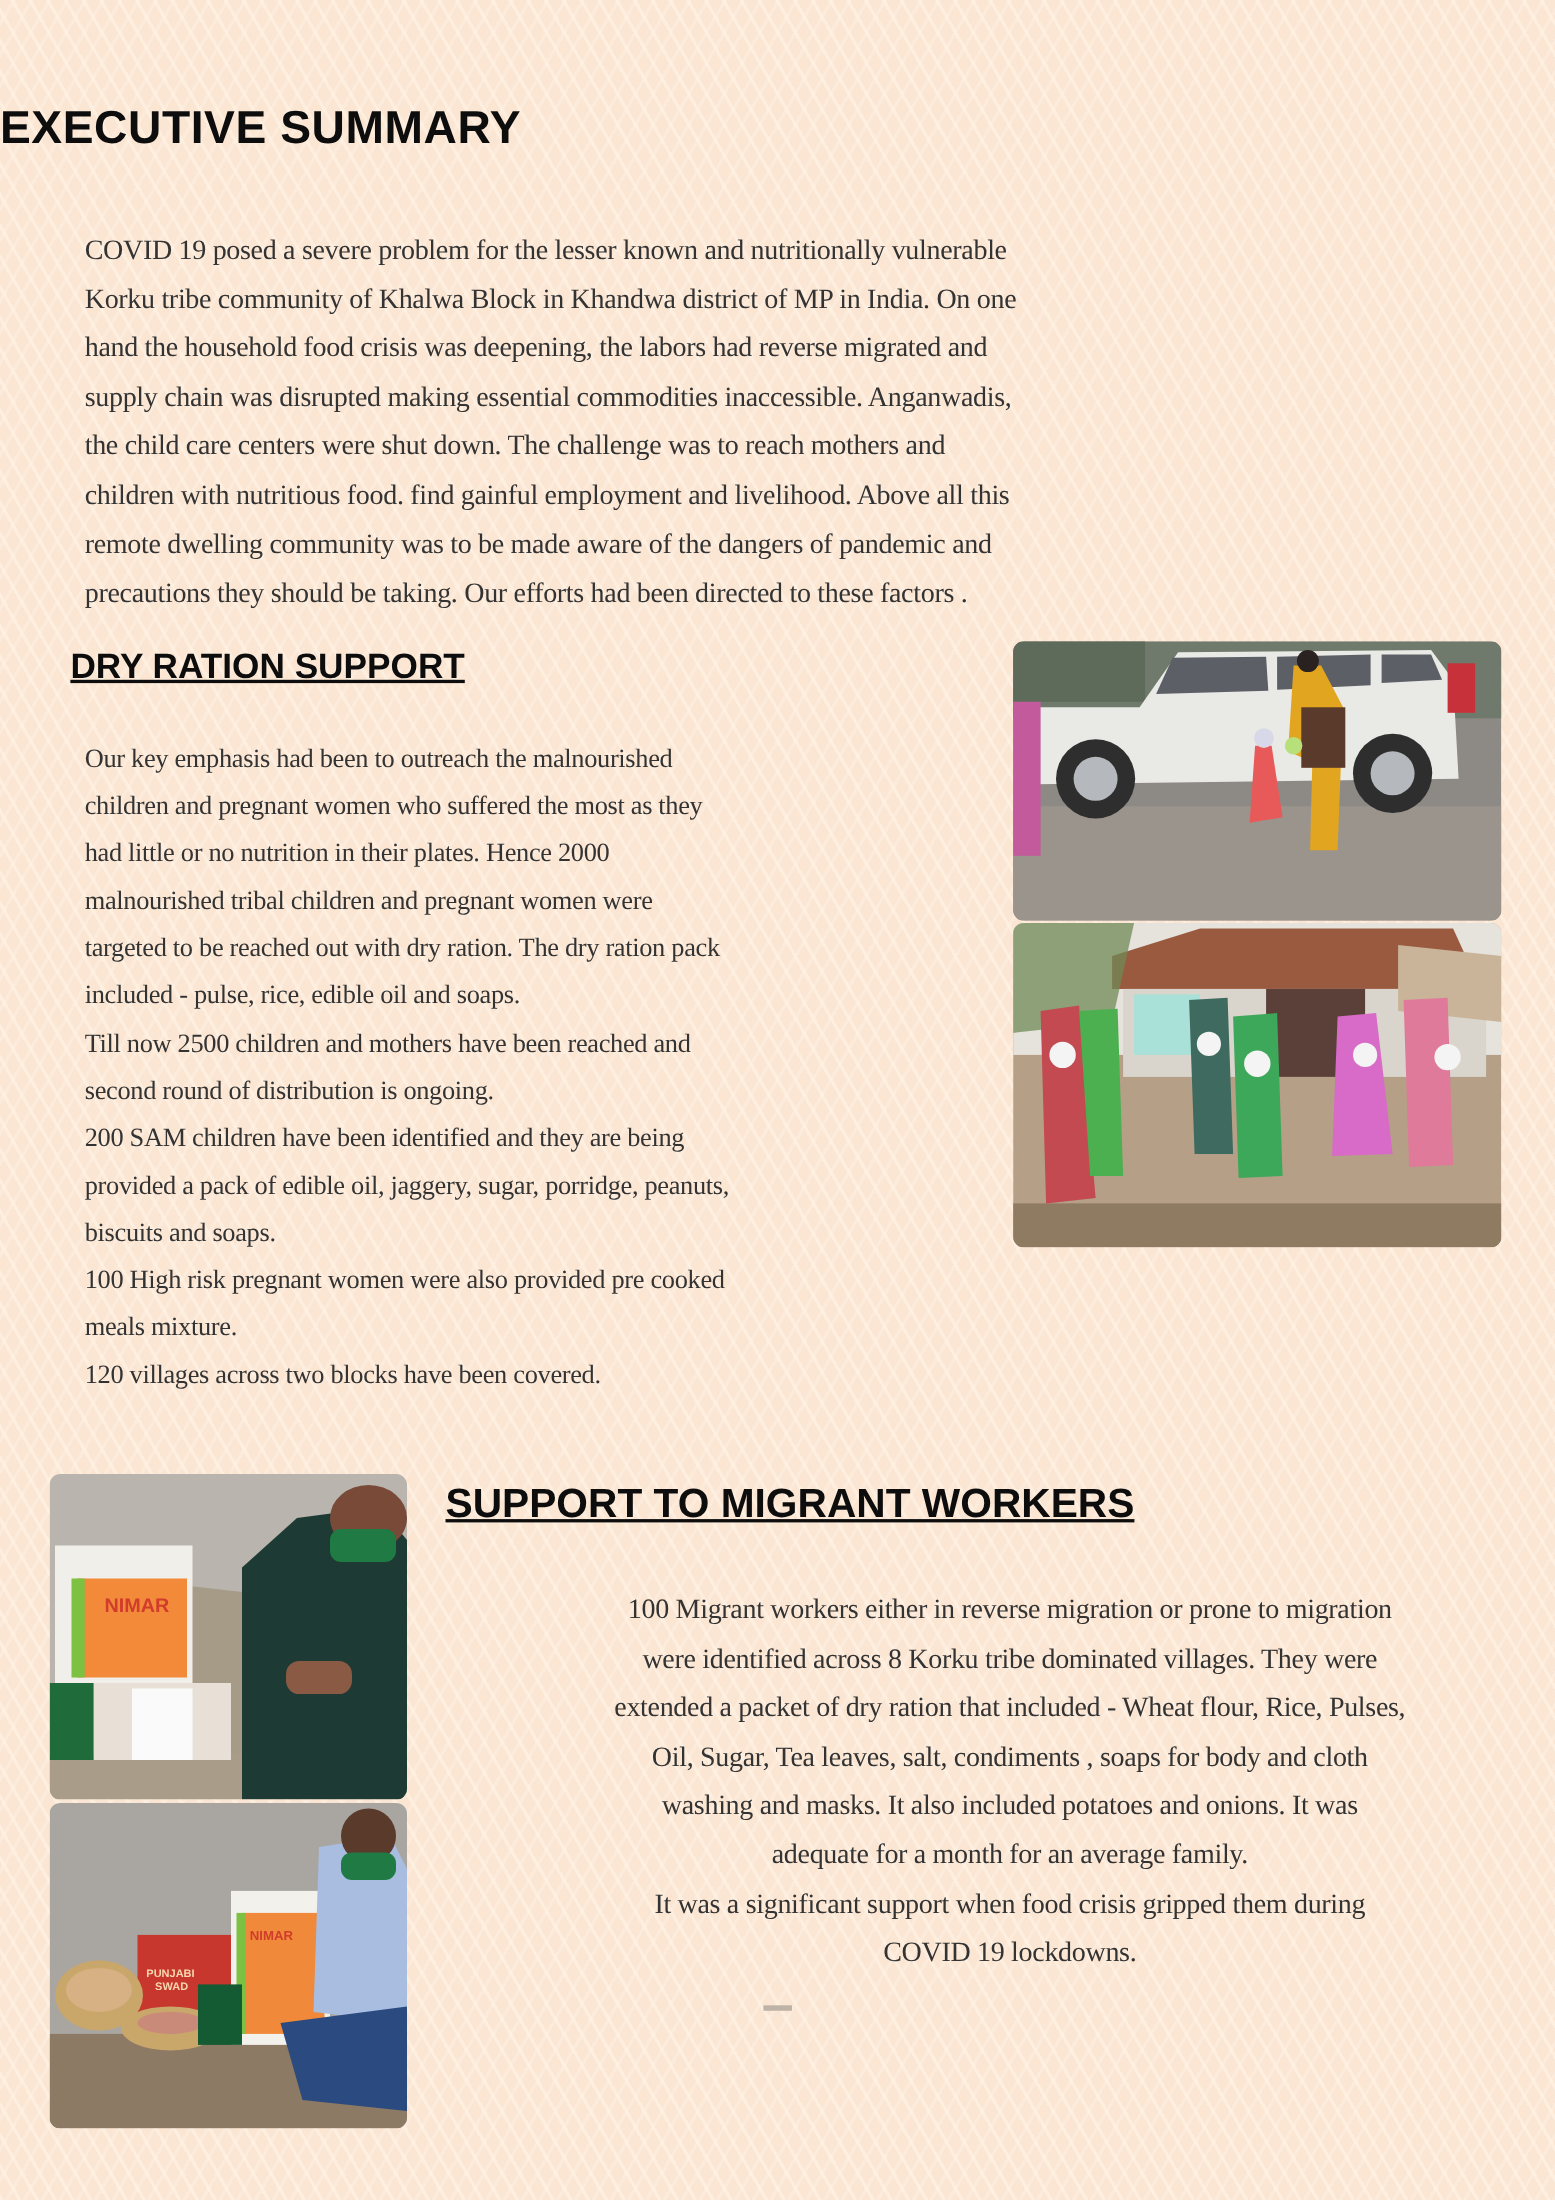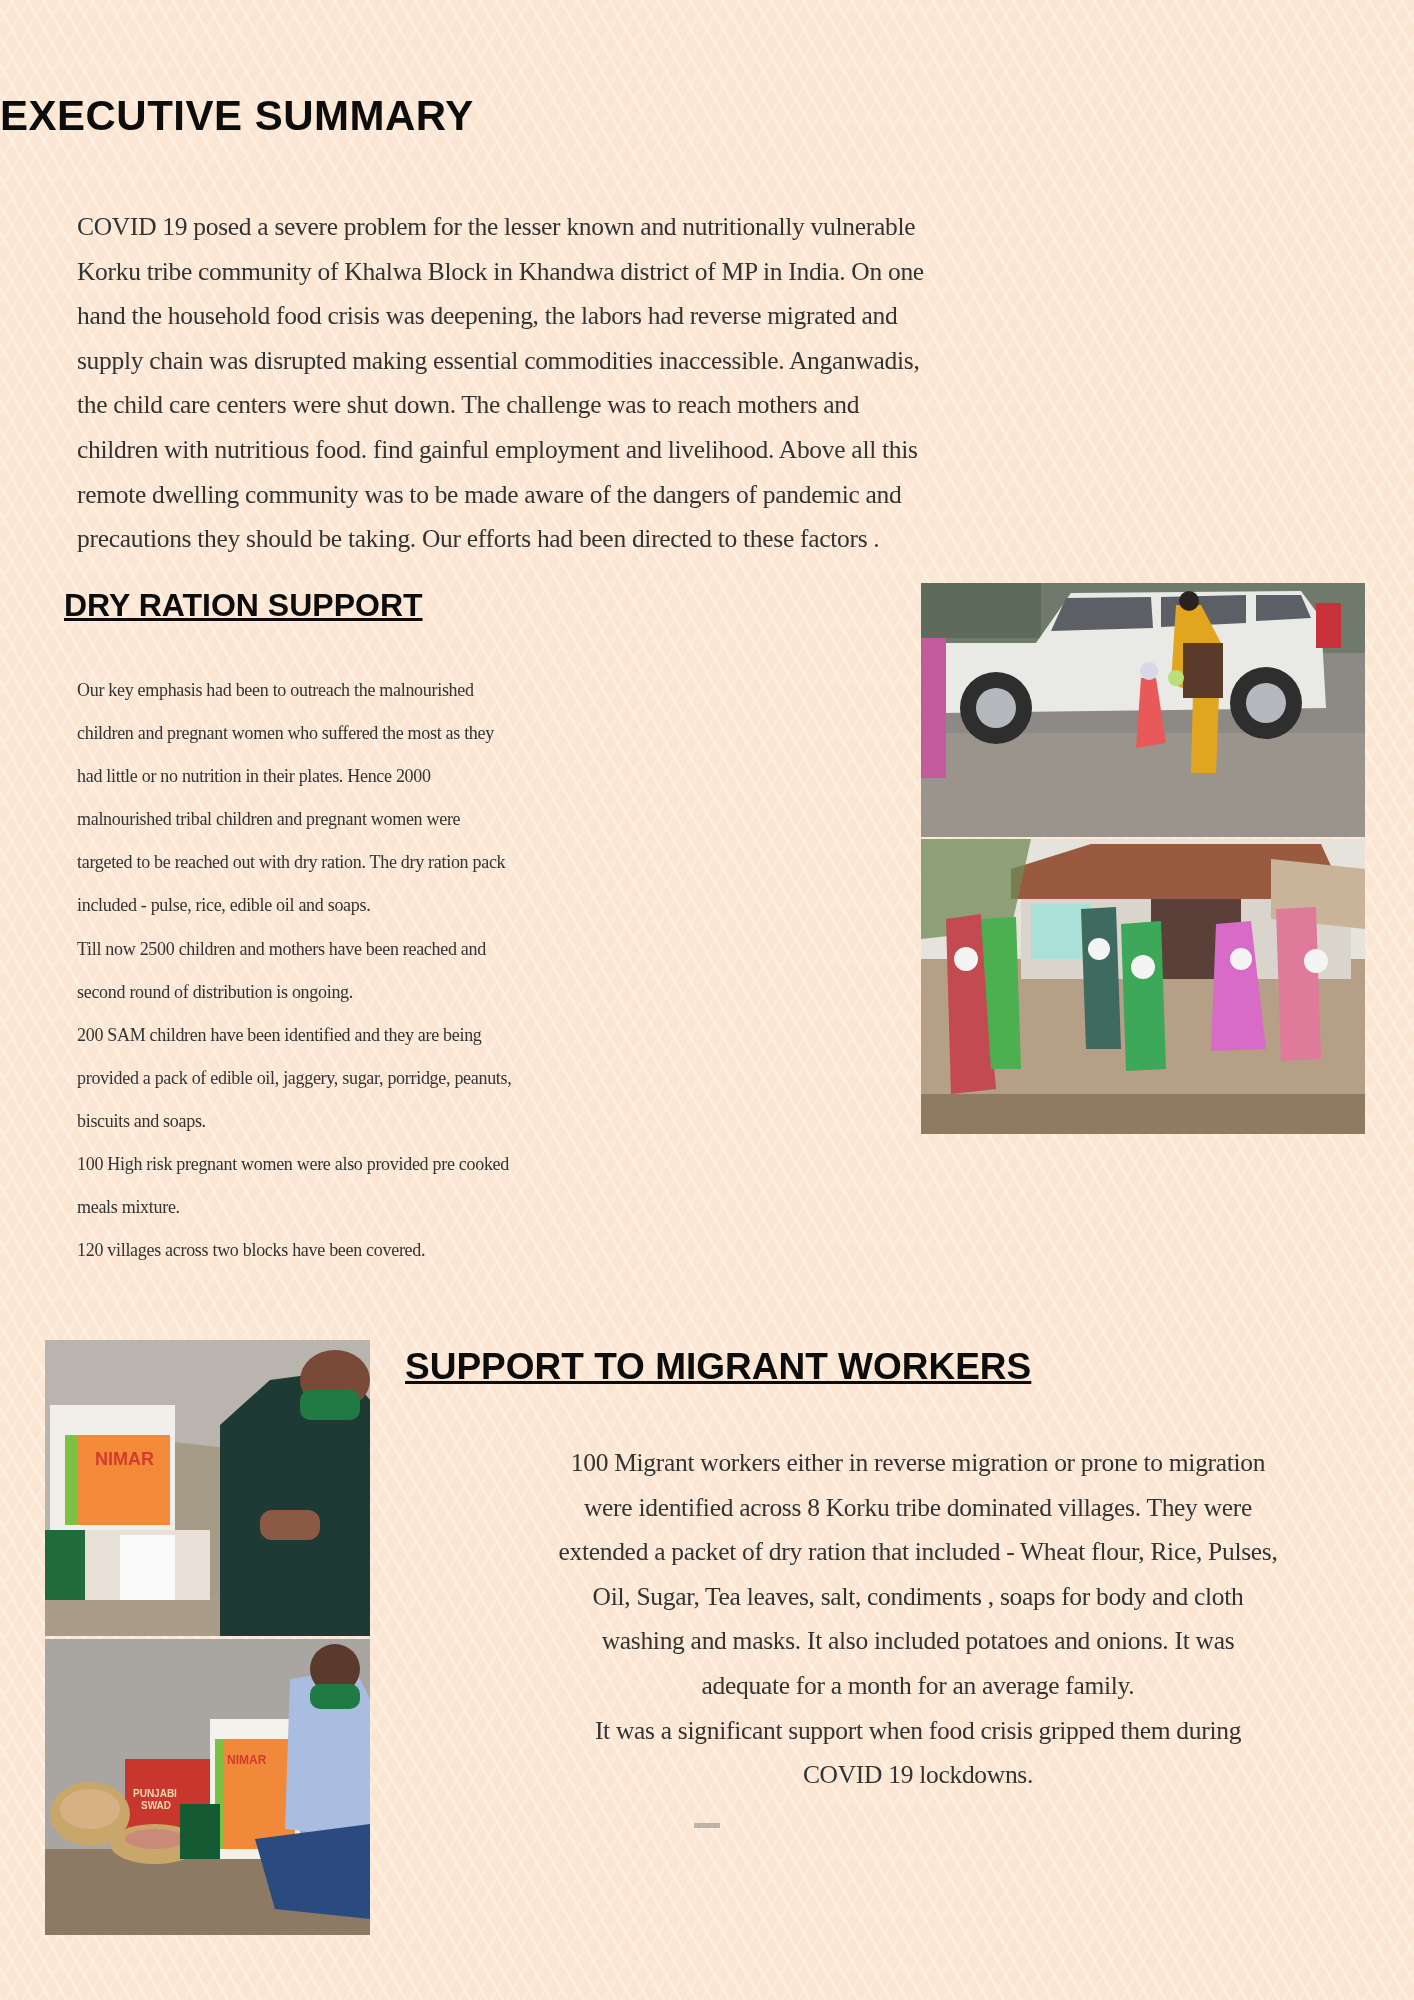--- a/index.html
+++ b/index.html
@@ -20,21 +20,21 @@
   .para {
     position: absolute; font-family: Liberation Serif, serif;
     font-size: 25.5px; line-height: 44.6px; color: #333; margin: 13px;
     letter-spacing: -0.3px;
   }
   .para .ln { display: block; white-space: nowrap; }
   .h2 {
     position: absolute; font-family: "Liberation Sans", sans-serif; font-weight: 700;
     color: #0d0d0d; margin: 0; text-decoration: underline;
   }
-  .photo { position: absolute; overflow: hidden; }
+  .photo { position: absolute; overflow: hidden; border-radius: 10px; }
   .photo svg { display: block; width: 100%; height: 100%; }
   .dash { position: absolute; left: 694px; top: 1823px; width: 26px; height: 5px; background: #bfb3a8; }
 </style>
 </head>
 <body>
 
 <h1 class="title">EXECUTIVE SUMMARY</h1>
 
 <div class="para" style="left:64px; top:192px; width:1300px;">
   <span class="ln">COVID 19 posed a severe problem for the lesser known and nutritionally vulnerable</span>
@@ -42,21 +42,21 @@
   <span class="ln">hand the household food crisis was deepening, the labors had reverse migrated and</span>
   <span class="ln">supply chain was disrupted making essential commodities inaccessible. Anganwadis,</span>
   <span class="ln">the child care centers were shut down. The challenge was to reach mothers and</span>
   <span class="ln">children with nutritious food. find gainful employment and livelihood. Above all this</span>
   <span class="ln">remote dwelling community was to be made aware of the dangers of pandemic  and</span>
   <span class="ln">precautions they should be taking. Our efforts had been directed to these factors .</span>
 </div>
 
 <h2 class="h2" style="left:64px; top:587px; font-size:32px;">DRY RATION SUPPORT</h2>
 
-<div class="para" style="left:64px; top:656px; width:840px; font-size:18px; line-height:43.1px;">
+<div class="para" style="left:64px; top:656px; width:840px; font-size:24px; line-height:43.1px;">
   <span class="ln">Our key emphasis had been to outreach the malnourished</span>
   <span class="ln">children and pregnant women who suffered the most as they</span>
   <span class="ln">had little or no nutrition in their plates. Hence 2000</span>
   <span class="ln">malnourished tribal children and pregnant women were</span>
   <span class="ln">targeted to be reached out with dry ration. The dry ration pack</span>
   <span class="ln">included - pulse, rice, edible oil and soaps.</span>
   <span class="ln">Till now 2500 children and mothers have been reached and</span>
   <span class="ln">second round of distribution is ongoing.</span>
   <span class="ln">200 SAM children have been identified and they are being</span>
   <span class="ln">provided a pack of edible oil, jaggery, sugar, porridge, peanuts,</span>

